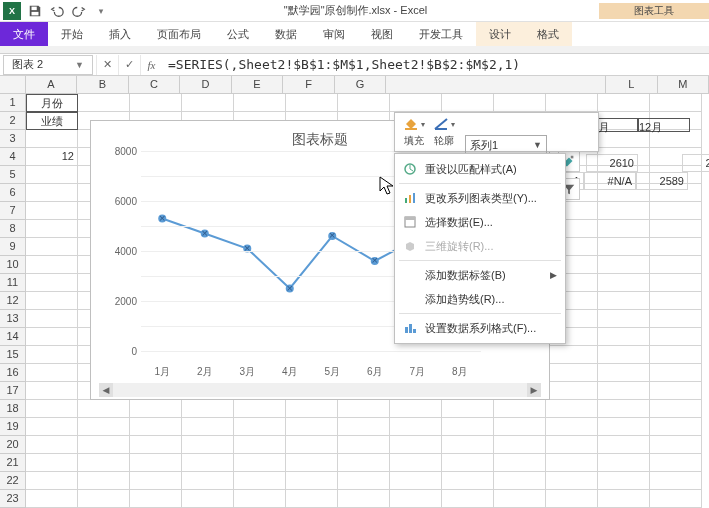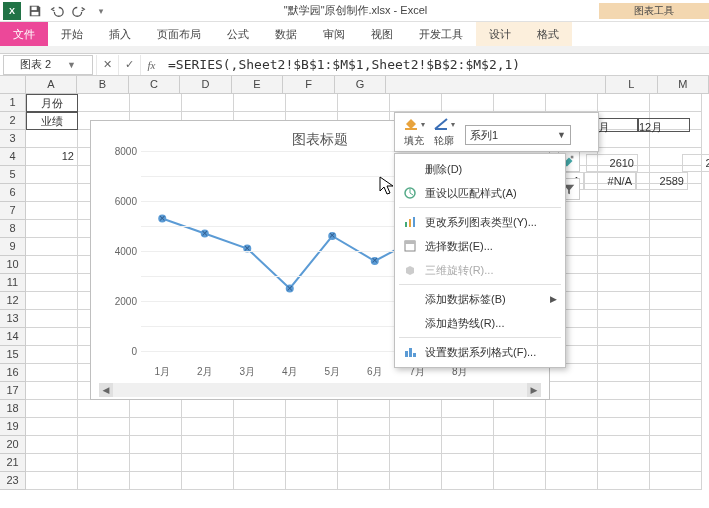--- a/index.html
+++ b/index.html
@@ -10,29 +10,29 @@
 .app-icon { width:18px; height:18px; background:#217346; margin:0 3px; display:flex; align-items:center; justify-content:center; color:#fff; font-size:9px; font-weight:bold; }
 .qat-btn { width:22px; height:20px; display:flex; align-items:center; justify-content:center; color:#444; }
 .qat-btn svg { width:14px; height:14px; }
 .title-text { flex:1; text-align:center; color:#444; font-size:11px; }
 .chart-tools-wrap { width:110px; }
 .chart-tools-label { background:#f3d7b0; text-align:center; font-size:10px; padding:1px 0; color:#444; }
 
 
 .ribbon-tabs { height:24px; display:flex; background:#fff; align-items:stretch; }
 .tab { padding:3px 13px; color:#444; display:flex; align-items:center; }
-.tab.active { background:#ec4899; color:#fff; }
+.tab.active { background:#6d28d9; color:#fff; }
 .tab.chart-tab { background:#fcefdc; color:#444; }
 
 
 .ribbon-spacer { height:8px; background:#f1f1f1; border-bottom:1px solid #d0d0d0; }
 
 
 .fbar-row { height:22px; display:flex; align-items:center; border-bottom:1px solid #d0d0d0; background:#fff; }
-.name-box { width:90px; height:20px; border:1px solid #ccc; margin:0 3px; display:flex; align-items:center; padding:0 16px; color:#333; }
+.name-box { width:90px; height:20px; border:1px solid #ccc; margin:0 3px; display:flex; align-items:center; padding:0 8px; color:#333; }
 .name-box .dd { margin-left:auto; color:#777; font-size:9px; }
 .fb-btn { width:22px; height:20px; display:flex; align-items:center; justify-content:center; color:#666; border-left:1px solid #e8e8e8; }
 .fx { font-style:italic; font-family:"Times New Roman",serif; }
 .formula { flex:1; padding:2px 6px; color:#333; font-family:Consolas,monospace; font-size:13px; }
 
 
 .sheet-area { position:relative; }
 .colhdrs { display:flex; height:18px; background:#f3f3f3; }
 .rowcol-corner { width:26px; border:1px solid #ccc; border-top:0; border-left:0; background:#f3f3f3; }
 .colhdr { width:52px; border:1px solid #ccc; border-top:0; border-left:0; text-align:center; color:#444; line-height:17px; }
@@ -59,21 +59,21 @@
 
 .chart-side { position:absolute; left:558px; top:122px; display:flex; flex-direction:column; gap:6px; }
 .side-btn { width:22px; height:22px; border:1px solid #ccc; background:#fff; display:flex; align-items:center; justify-content:center; color:#444; font-size:14px; }
 
 
 .mini-toolbar { position:absolute; left:394px; top:112px; width:205px; height:40px; background:#fff; border:1px solid #c0c0c0; box-shadow:2px 2px 5px rgba(0,0,0,0.2); display:flex; align-items:flex-start; padding:2px 4px; }
 .mt-item { display:flex; flex-direction:column; align-items:center; margin:0 4px; }
 .mt-icon { width:22px; height:18px; display:flex; align-items:center; justify-content:center; margin-bottom:1px; }
 .mt-dd { font-size:8px; color:#666; }
 .mt-label { font-size:10px; color:#444; }
-.mt-series { border:1px solid #aaa; width:106px; height:20px; margin-left:6px; display:flex; align-items:center; padding:0 4px; color:#333; margin-top:10px; }
+.mt-series { border:1px solid #aaa; width:82px; height:20px; margin-left:6px; display:flex; align-items:center; padding:0 4px; color:#333; margin-top:20px; }
 .mt-series .dd { margin-left:auto; color:#555; font-size:9px; }
 
 .context-menu { position:absolute; left:394px; top:153px; width:172px; background:#fff; border:1px solid #c0c0c0; box-shadow:2px 2px 6px rgba(0,0,0,0.25); padding:3px 0; }
 .cm-item { display:flex; align-items:center; height:24px; padding:0 8px 0 6px; color:#333; }
 .cm-item.disabled { color:#aaa; }
 .cm-icon { width:18px; height:16px; margin-right:6px; display:flex; align-items:center; justify-content:center; }
 .cm-sep { height:1px; background:#e0e0e0; margin:2px 4px; }
 .cm-arrow { margin-left:auto; color:#555; font-size:9px; }
 
 .cursor { position:absolute; left:379px; top:176px; pointer-events:none; }
@@ -473,20 +473,36 @@
         <div class="cell"></div>
         <div class="cell"></div>
         <div class="cell"></div>
         <div class="cell"></div>
         <div class="cell"></div>
         <div class="cell"></div>
         <div class="cell"></div>
       </div>
       <div class="row">
         <div class="rowhdr">21</div>
+        <div class="cell"></div>
+        <div class="cell"></div>
+        <div class="cell"></div>
+        <div class="cell"></div>
+        <div class="cell"></div>
+        <div class="cell"></div>
+        <div class="cell"></div>
+        <div class="cell"></div>
+        <div class="cell"></div>
+        <div class="cell"></div>
+        <div class="cell"></div>
+        <div class="cell"></div>
+        <div class="cell"></div>
+      </div>
+      <div class="row">
+        <div class="rowhdr">22</div>
         <div class="cell"></div>
         <div class="cell"></div>
         <div class="cell"></div>
         <div class="cell"></div>
         <div class="cell"></div>
         <div class="cell"></div>
         <div class="cell"></div>
         <div class="cell"></div>
         <div class="cell"></div>
         <div class="cell"></div>
@@ -636,24 +652,20 @@
     <div class="mt-label">轮廓</div>
   </div>
   <div class="mt-series">
     <span>系列1</span>
     <span class="dd">▼</span>
   </div>
 </div>
 
 <div class="context-menu">
   <div class="cm-item">
-    <div class="cm-icon"></div>
-      <span>删除(D)</span>
-  </div>
-  <div class="cm-item">
     <div class="cm-icon">
         <svg width="14" height="14" viewBox="0 0 14 14">
           <circle cx="7" cy="7" r="5" fill="none" stroke="#5a8" stroke-width="1.5"></circle>
           <path d="M7 3v4l3 2" stroke="#5a8" fill="none"></path>
         </svg>
       </div>
     <span>重设以匹配样式(A)</span>
   </div>
   <div class="cm-sep"></div>
   <div class="cm-item">

